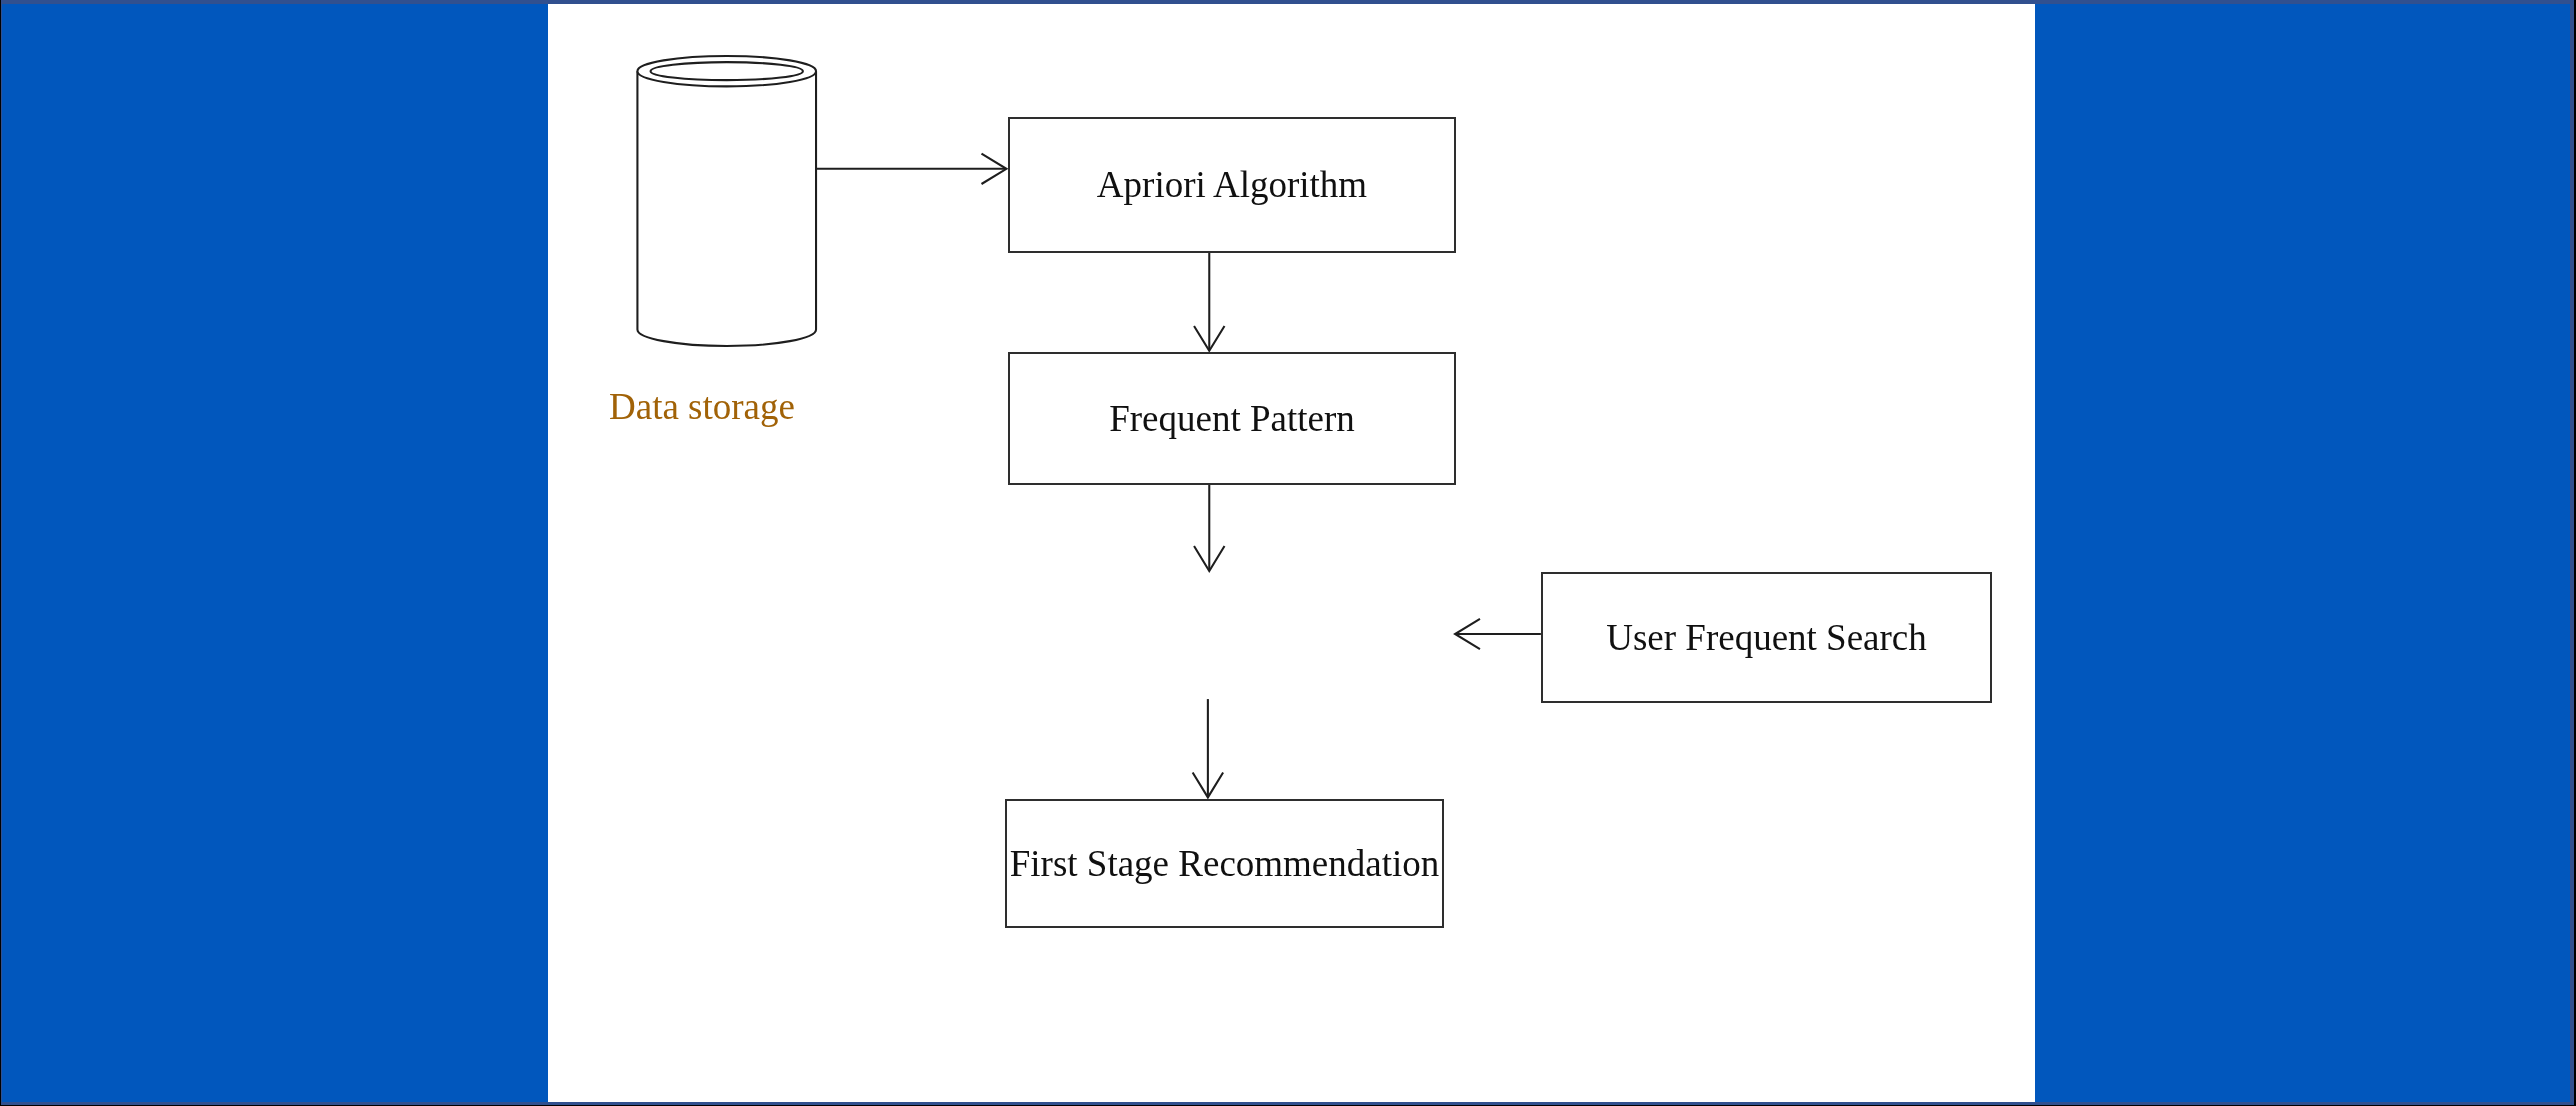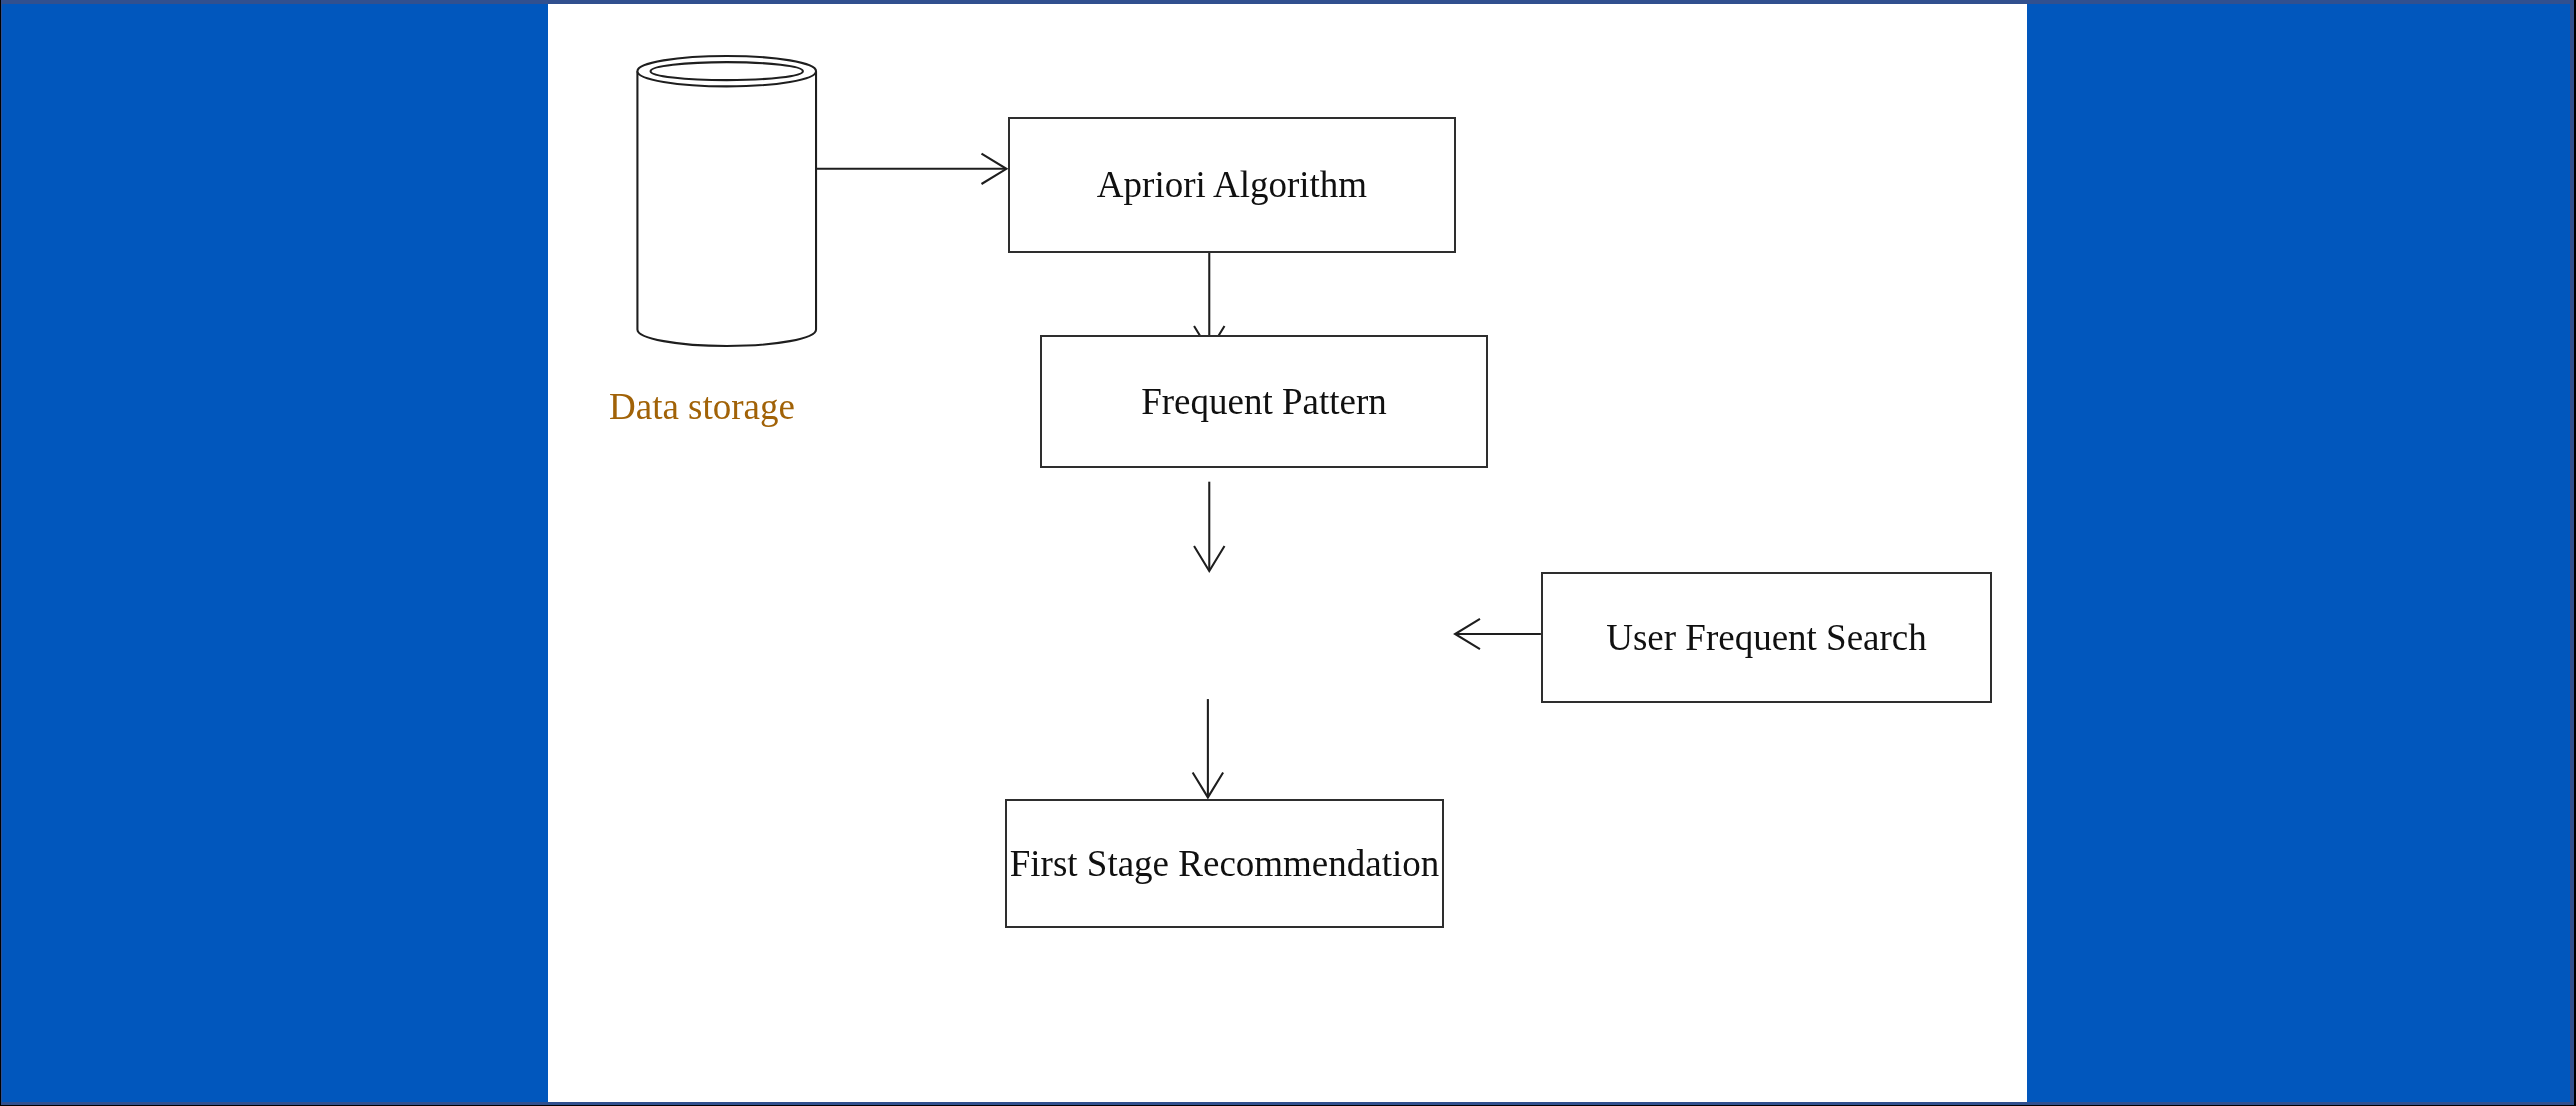--- a/index.html
+++ b/index.html
@@ -14,35 +14,36 @@
     position:absolute;left:1.4px;top:0;width:2573px;height:1105px;
     background:#31508F;
   }
   #blue-band{
     position:absolute;left:2.1px;top:3.5px;width:2568px;height:1098px;
     background:#0157BD;
   }
   #canvas{
     position:absolute;left:548px;top:3.5px;width:1479px;height:1098px;
     background:#FFFFFF;
+    padding-left:8px;
   }
   #diagram-svg{
     position:absolute;left:0;top:0;width:1479px;height:1098px;
   }
   .node-box{
     position:absolute;
     background:#FFFFFF;
     border:2.1px solid #2E2E2E;
     display:flex;align-items:center;justify-content:center;
     font-size:37px;color:#101010;
     letter-spacing:0px;
     white-space:nowrap;
   }
   #node-apriori        {left:460px; top:113px; width:444px; height:132px;}
-  #node-frequent       {left:460px; top:331px; width:444px; height:129px;margin-left:32px;}
+  #node-frequent       {left:460px; top:348px; width:444px; height:129px;}
   #node-similarity     {left:460px; top:568px; width:444px; height:127px;}
   #node-user-search    {left:993px;top:568px; width:447px; height:127px;}
   #node-first-stage    {left:457px; top:795px;width:435px; height:125px;}
   #data-storage-label{
     position:absolute;left:61px;top:381px;
     font-size:37px;color:#a16207;white-space:nowrap;
   }
   #figure-caption{
     position:absolute;left:0;top:993px;width:1479px;
     text-align:center;

